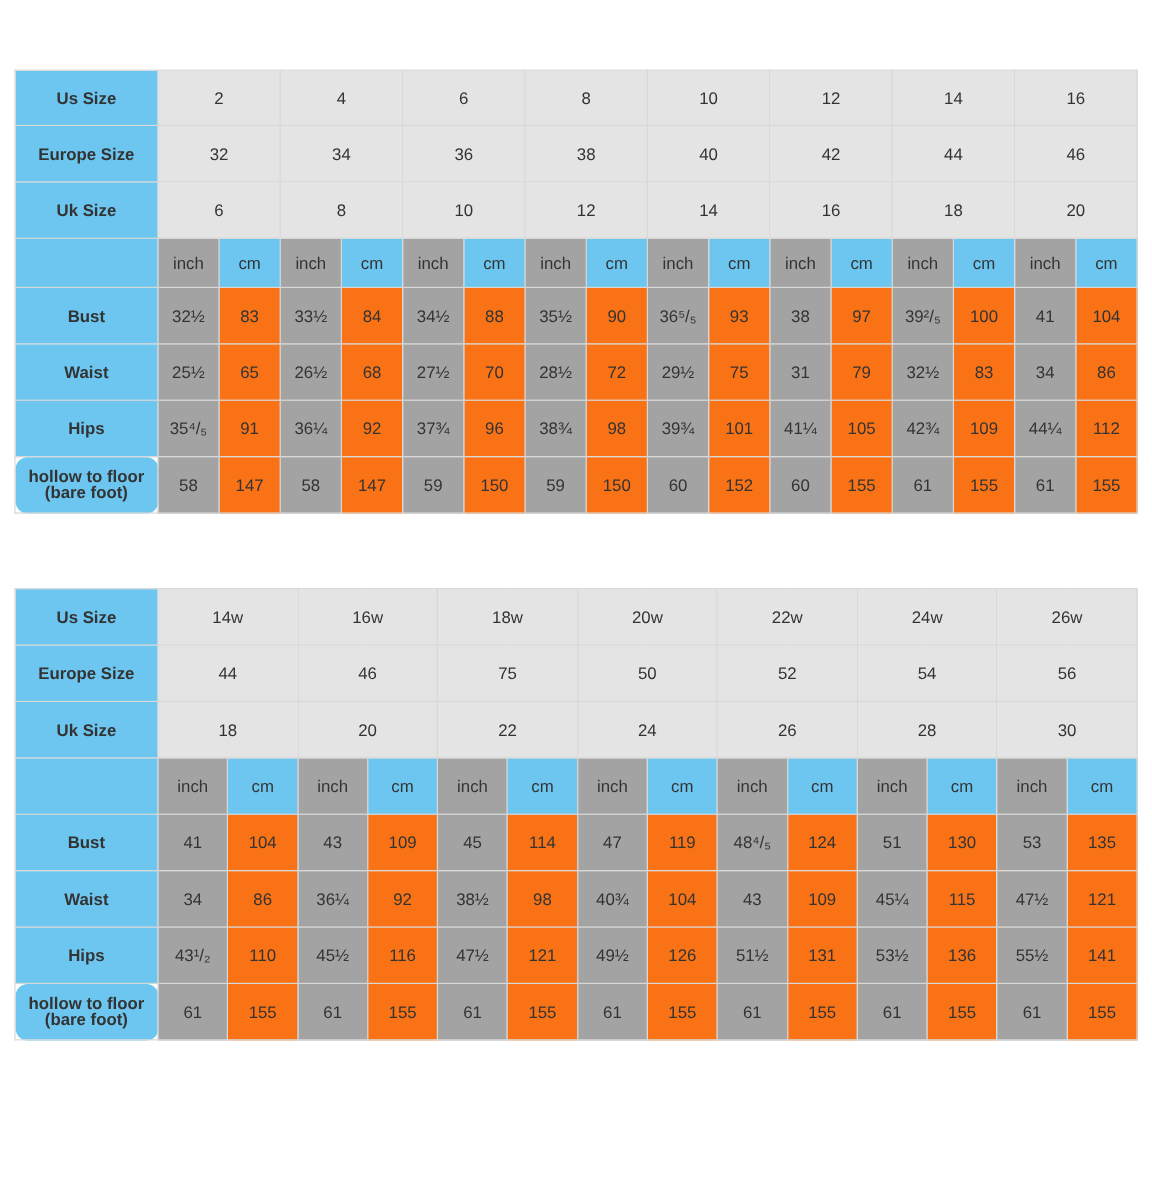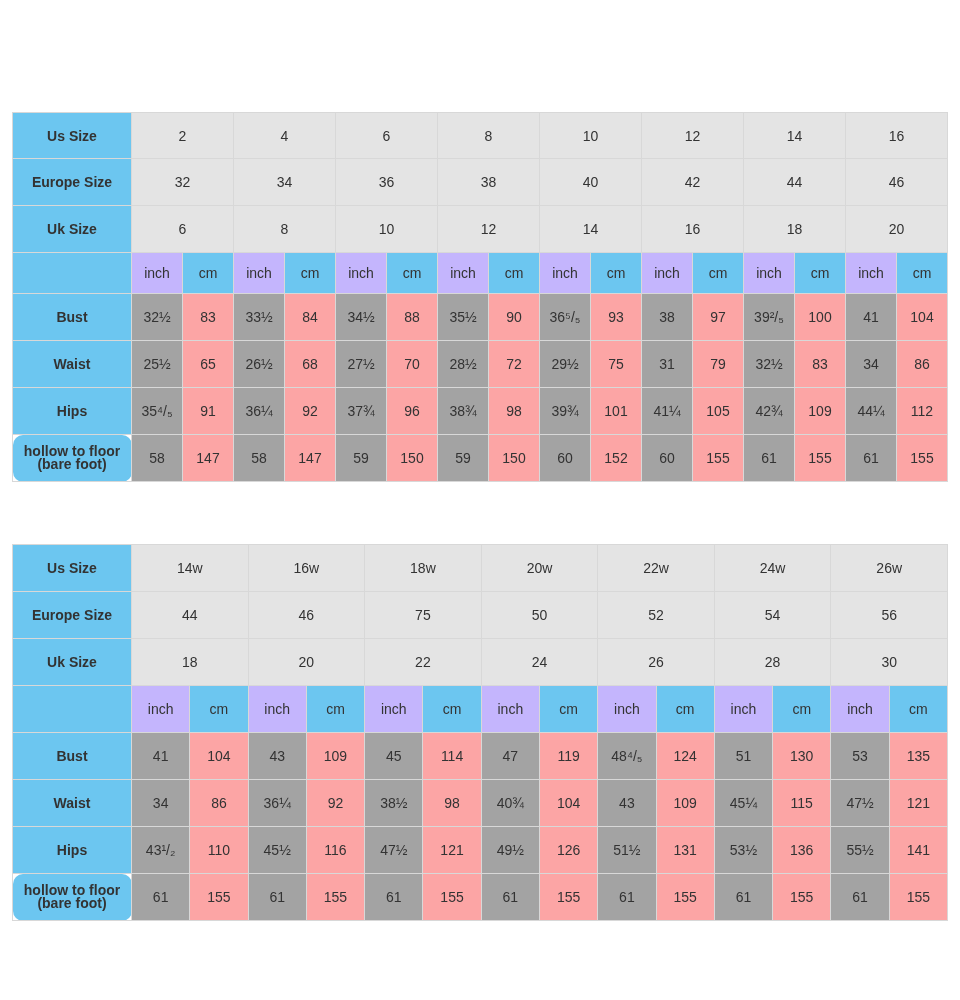--- a/index.html
+++ b/index.html
@@ -11,21 +11,21 @@
     width: 960px;
     height: 1000px;
     font-family: "Liberation Sans", sans-serif;
     color: #333333;
     position: relative;
   }
   .page {
     width: 960px;
     height: 1000px;
     box-sizing: border-box;
-    padding: 112px 12px 0 12px;
+    padding: 58px 12px 0 12px;
   }
   table.size-chart {
     border-collapse: collapse;
     table-layout: fixed;
     width: 936px;
     border: 1px solid #c8c8c8;
   }
   table.size-chart td {
     border: 1px solid #d8d8d8;
     text-align: center;
@@ -45,33 +45,33 @@
     font-weight: bold;
     font-size: 11.5px;
     line-height: 13px;
     color: #333333;
     border-radius: 10px;
   }
   .blank-hdr {
     background: #6cc6f0;
   }
   .unit-inch {
-    background: #c4b5fd;
+    background: #a3a3a3;
     font-size: 13.5px;
   }
   .unit-cm {
     background: #6cc6f0;
     font-size: 13.5px;
     margin-left: 47px;
   }
   .val-inch {
     background: #a3a3a3;
   }
   .val-cm {
-    background: #fca5a5;
+    background: #f97316;
   }
   .grey-cell {
     background: #e4e4e4;
   }
   .t1 td { height: 46px; }
   .t1 tr.unitrow td { height: 40px; }
   .t1 tr.toprow td { height: 45px; }
   .t2 td { height: 46px; }
   .gap { height: 62px; }
   .label-col { width: 118px; }

